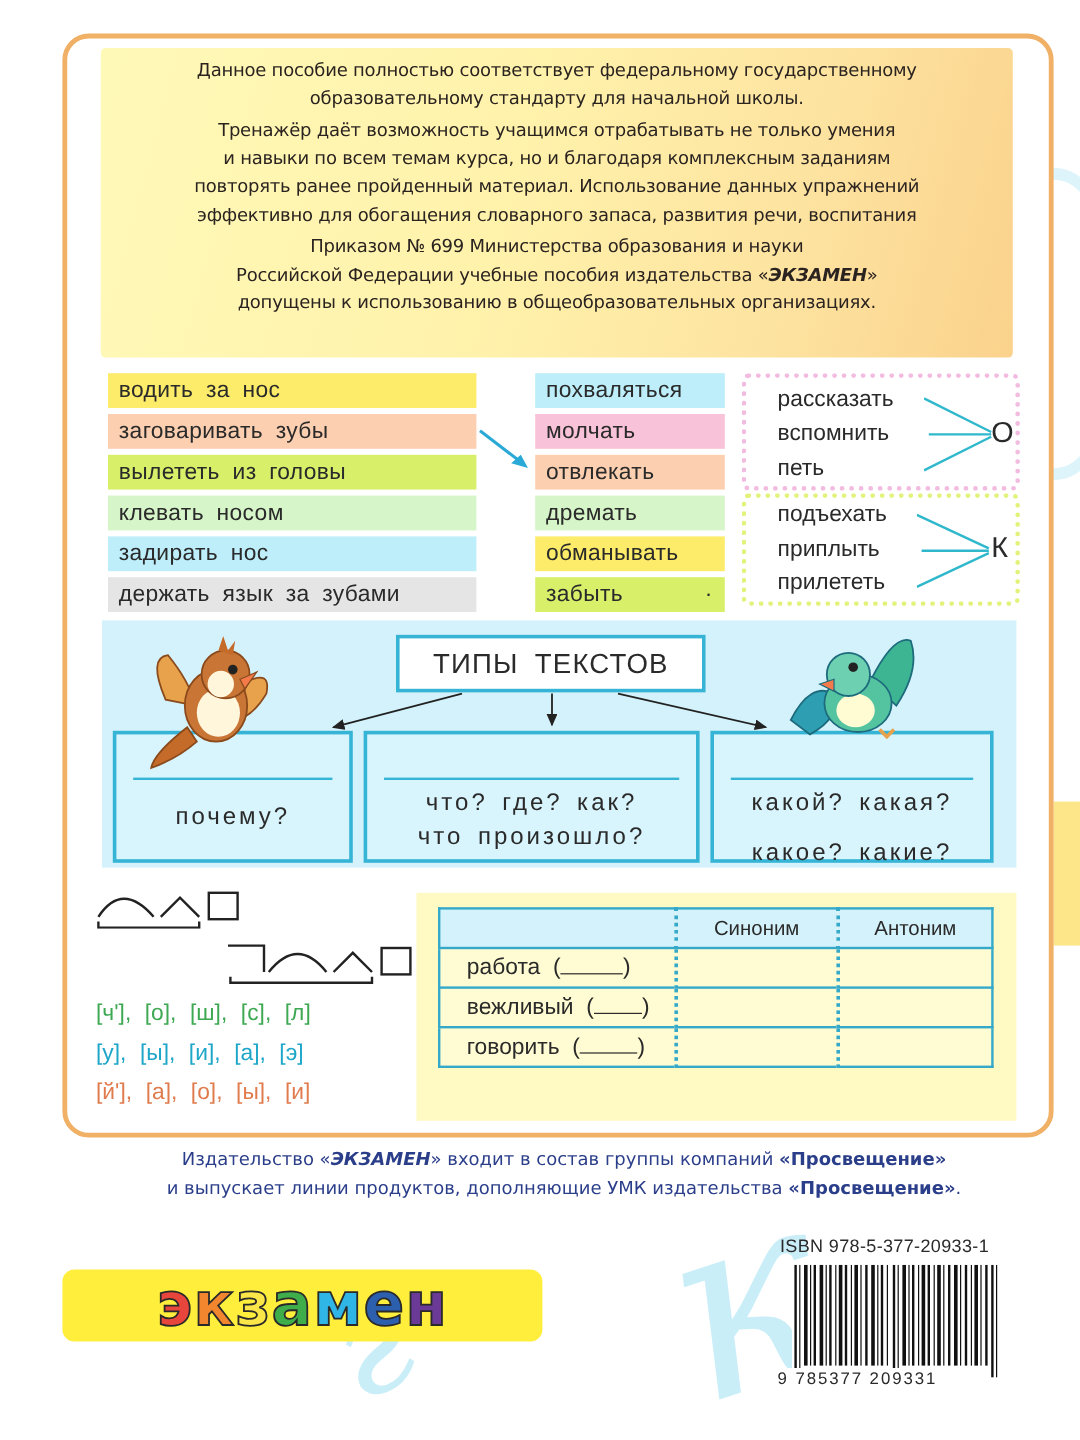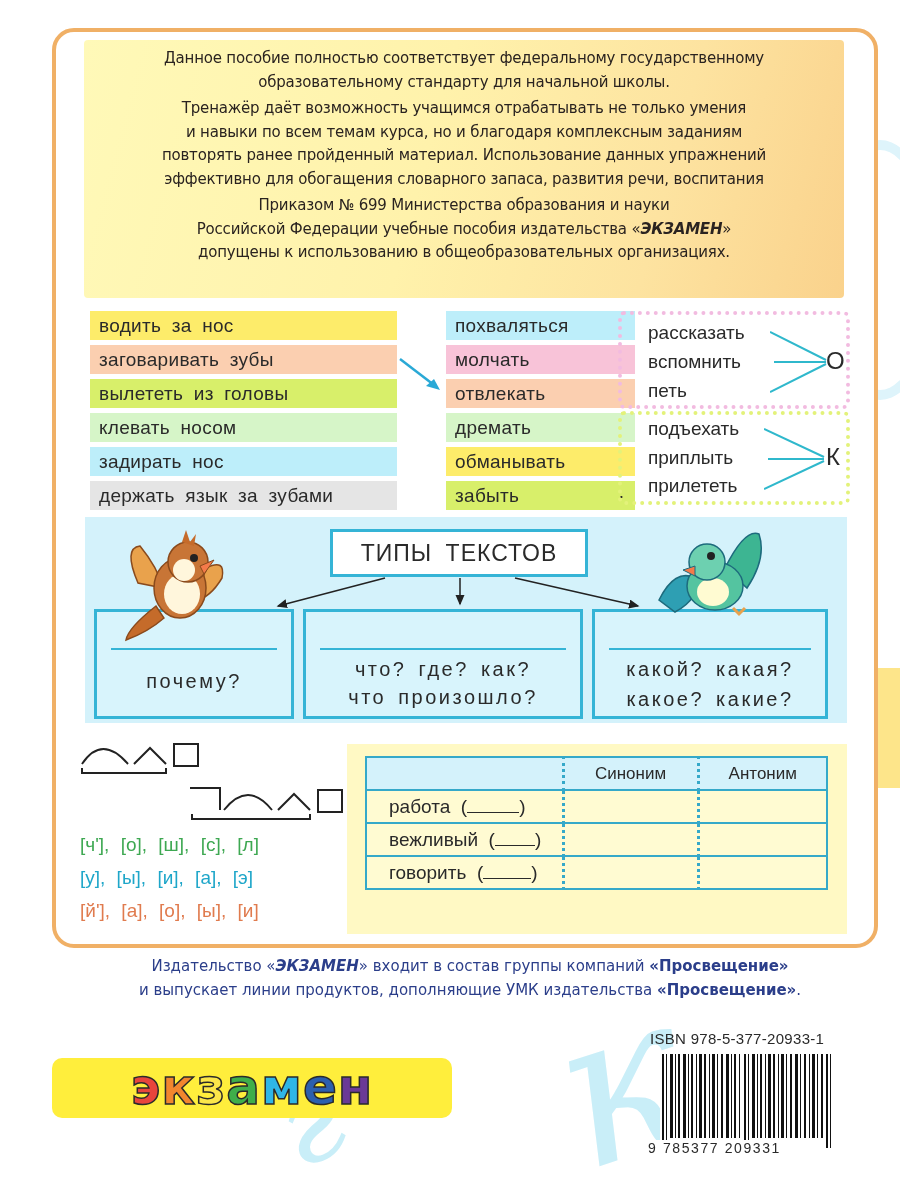--- a/index.html
+++ b/index.html
@@ -19,21 +19,21 @@
           background: linear-gradient(105deg, #fff9b8 0%, #fff2ab 45%, #fde3a0 75%, #fad28c 100%);
           border-radius: 4px; text-align: center; padding-top: 7px; }
   .info p { font-family: "DejaVu Sans", sans-serif; font-size: 15px; line-height: 23.5px; color: #2a2320; letter-spacing: -0.2px; }
   .info .para { margin-bottom: 3px; }
   .info b.brand { font-style: italic; font-weight: bold; }
 
   
   .idioms { position: absolute; left: 90px; top: 311px; width: 307px; }
   .row { height: 29px; margin-bottom: 5px; padding-left: 9px; font-family: "Liberation Sans", sans-serif;
          font-size: 19px; line-height: 29px; color: #2a2a2a; word-spacing: 5px; letter-spacing: 0.3px; }
-  .verbs { position: absolute; left: 446px; top: 311px; width: 189px; }
+  .verbs { position: absolute; left: 446px; top: 311px; width: 158px; }
 
   .arrow-svg { position: absolute; left: 396px; top: 355px; }
 
   .dotbox { position: absolute; border: 4px dotted; border-radius: 6px; }
   .dot-o { left: 618px; top: 311px; width: 232px; height: 98px; border-color: #f2bbe0; }
   .dot-k { left: 618px; top: 411px; width: 232px; height: 94px; border-color: #e3f27a; }
   .wword { position: absolute; font-family: "Liberation Sans", sans-serif; font-size: 19px; color: #2a2a2a; }
   .bigletter { position: absolute; font-family: "Liberation Sans", sans-serif; font-size: 24px; color: #2a2a2a; }
 
   
@@ -168,21 +168,21 @@
   <div class="q" style="top:58px;">почему?</div>
 </div>
 <div class="tbox" style="left:303px; width:280px;">
   <div class="line"></div>
   <div class="q" style="top:46px;">что? где? как?</div>
   <div class="q" style="top:74px;">что произошло?</div>
 </div>
 <div class="tbox" style="left:592px; width:236px;">
   <div class="line"></div>
   <div class="q" style="top:46px;">какой? какая?</div>
-  <div class="q" style="top:76px;">какое? какие?</div>
+  <div class="q" style="top:88px;">какое? какие?</div>
 </div>
 
 <svg style="position:absolute; left:118px; top:528px;" width="110" height="120">
   <path d="M20,55 Q5,20 22,18 Q40,40 45,60 Z" fill="#e9a24c" stroke="#8a4a1c" stroke-width="1.5"></path>
   <path d="M88,40 Q108,30 104,50 Q92,70 78,72 Z" fill="#e9a24c" stroke="#8a4a1c" stroke-width="1.5"></path>
   <path d="M38,78 Q10,100 8,112 Q30,104 46,90 Z" fill="#c56b2a" stroke="#8a4a1c" stroke-width="1.5"></path>
   <ellipse cx="62" cy="60" rx="26" ry="30" fill="#c87536" stroke="#8a4a1c" stroke-width="1.5"></ellipse>
   <ellipse cx="64" cy="66" rx="18" ry="20" fill="#fff6dc"></ellipse>
   <circle cx="70" cy="34" r="20" fill="#c87536" stroke="#8a4a1c" stroke-width="1.5"></circle>
   <circle cx="66" cy="42" r="11" fill="#fff6dc"></circle>

